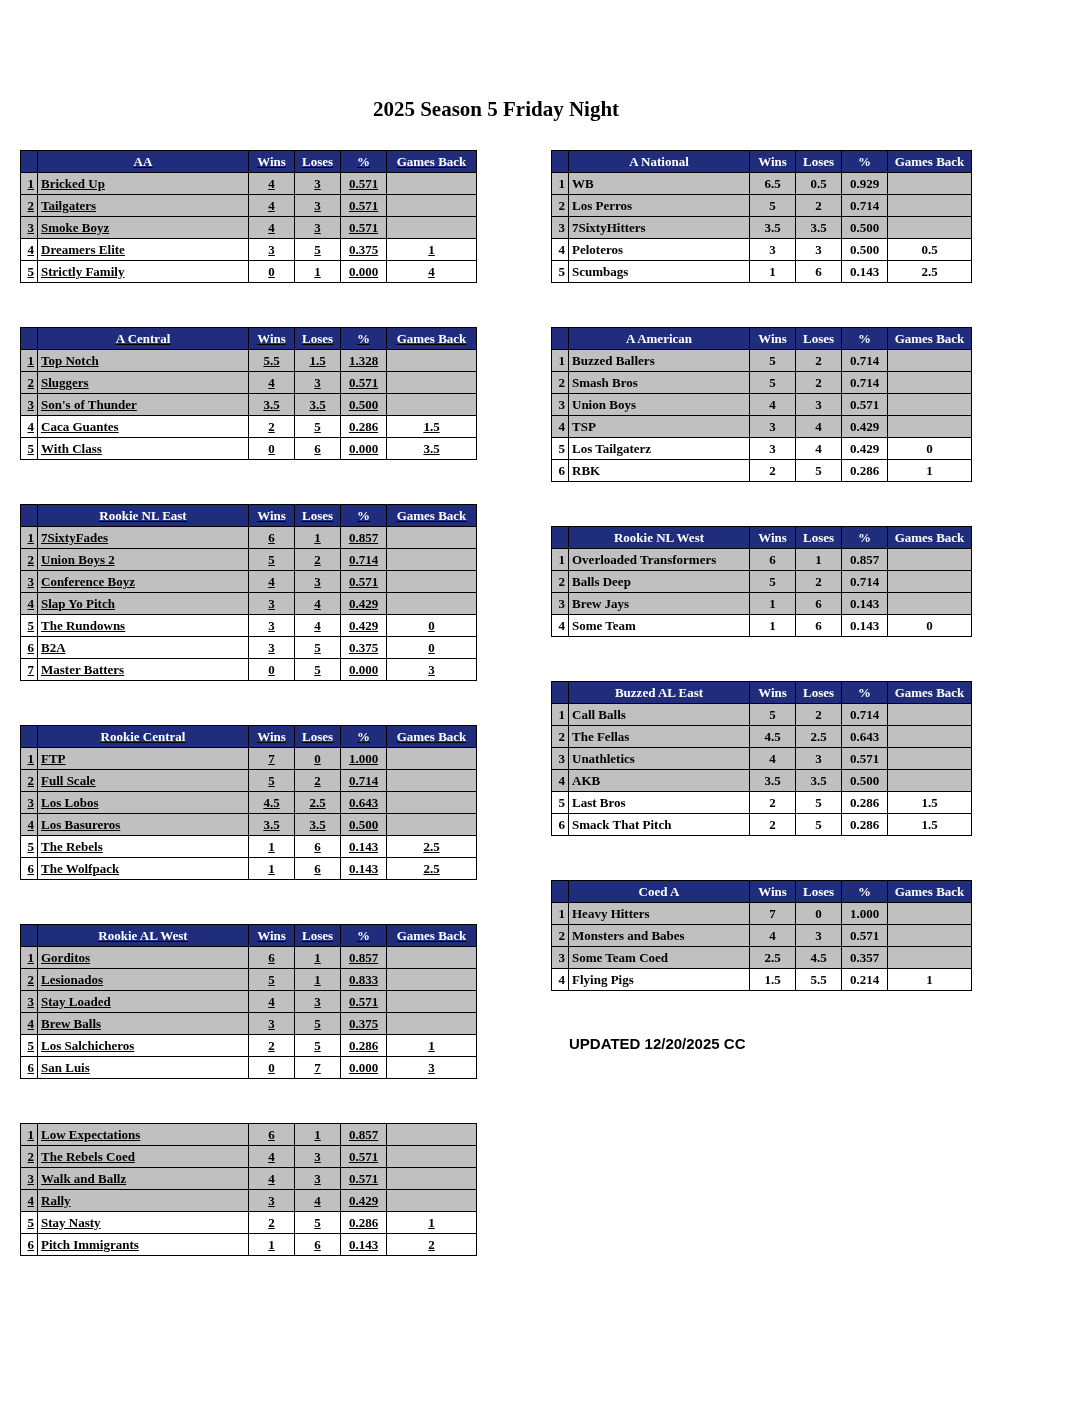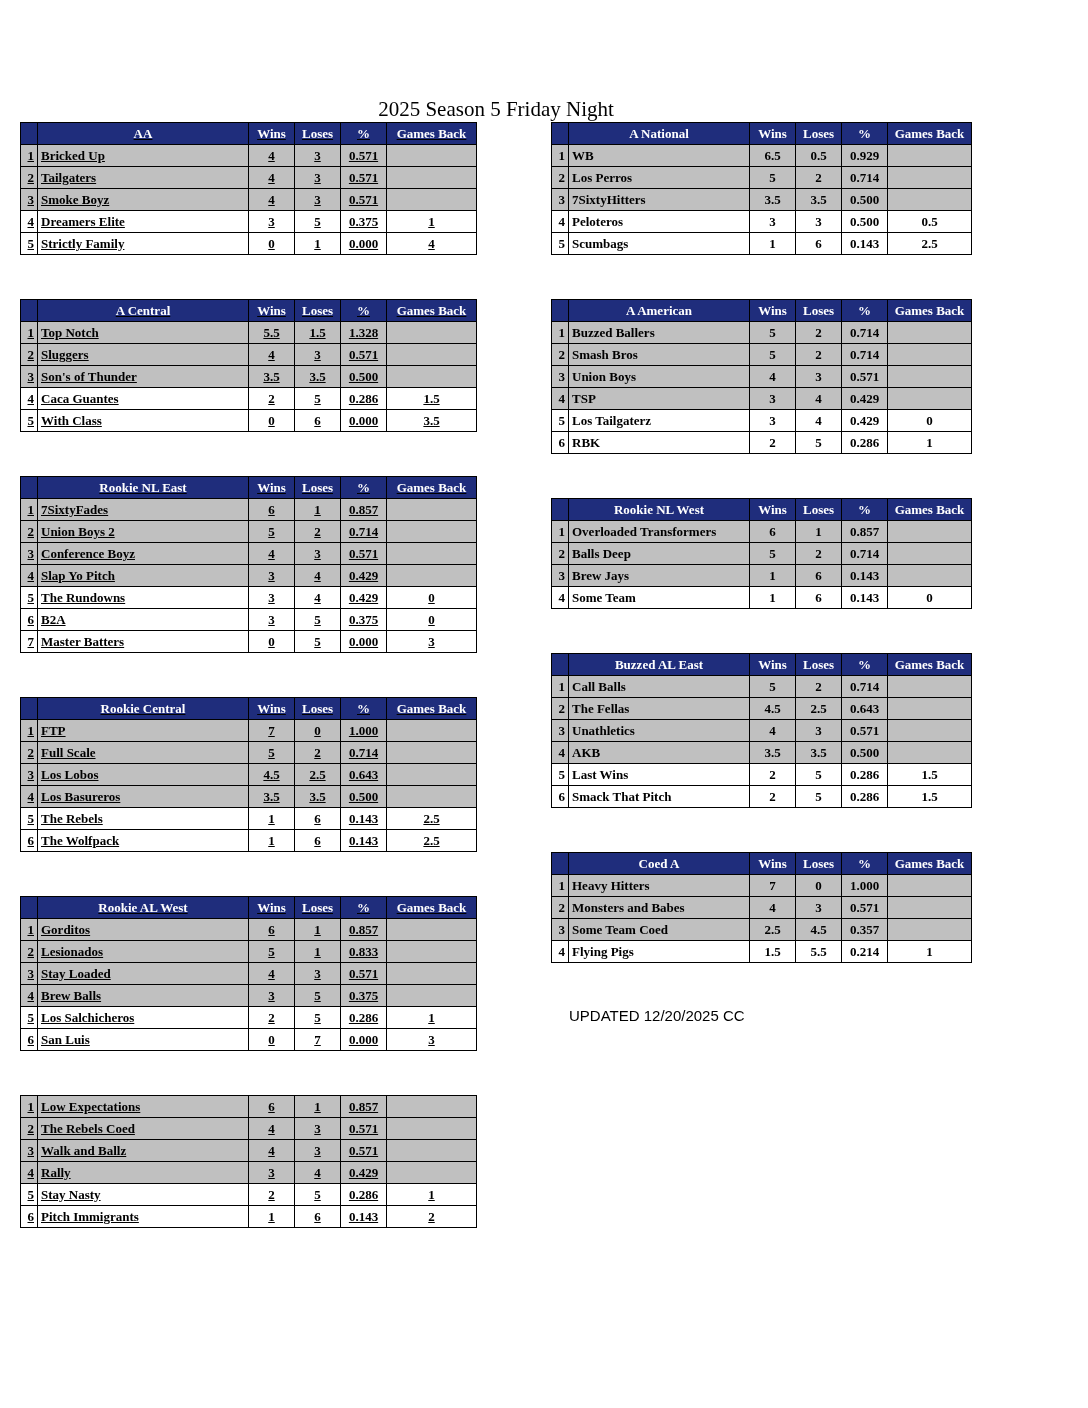--- a/index.html
+++ b/index.html
@@ -11,22 +11,23 @@
   }
   body { height: 1408px; overflow: hidden; }
   .page {
     width: 952px;
     margin-left: 20px;
     padding-top: 96px;
   }
   .title {
     text-align: center;
     font-size: 21px;
-    font-weight: normal;
+    font-weight: bold;
     line-height: 26px;
+    margin-bottom: 28px;
   }
   .columns {
     display: flex;
     justify-content: space-between;
     align-items: flex-start;
   }
   #col-left { width: 457px; text-decoration: underline; }
   #col-right { width: 421px; }
 
   table.standings {
@@ -59,21 +60,21 @@
   .c-gb   { width: 90px; text-align: center; }
   .right-size .c-gb { width: 84px; }
 
   tr.shaded td { background: var(--row-shaded, #C0C0C0); }
   tr.plain  td { background: var(--row-plain, #FFFFFF); }
   tr.head .c-name { text-align: center; }
 
   .updated {
     font-family: "Liberation Sans", sans-serif;
     font-size: 15px;
-    font-weight: normal;
+    font-weight: bold;
     margin: 4px 0 0 18px;
     color: #000;
   }
 </style>
 </head>
 <body>
 
 <div class="page">
   <h1 class="title">2025 Season 5 Friday Night</h1>
   <div class="columns">
@@ -620,21 +621,21 @@
               <tr class="shaded">
                 <td class="c-pos">4</td>
                 <td class="c-name">AKB</td>
                 <td class="c-num">3.5</td>
                 <td class="c-num">3.5</td>
                 <td class="c-num">0.500</td>
                 <td class="c-gb"></td>
               </tr>
               <tr class="plain">
                 <td class="c-pos">5</td>
-                <td class="c-name">Last Wins</td>
+                <td class="c-name">Last Bros</td>
                 <td class="c-num">2</td>
                 <td class="c-num">5</td>
                 <td class="c-num">0.286</td>
                 <td class="c-gb">1.5</td>
               </tr>
               <tr class="plain">
                 <td class="c-pos">6</td>
                 <td class="c-name">Smack That Pitch</td>
                 <td class="c-num">2</td>
                 <td class="c-num">5</td>

